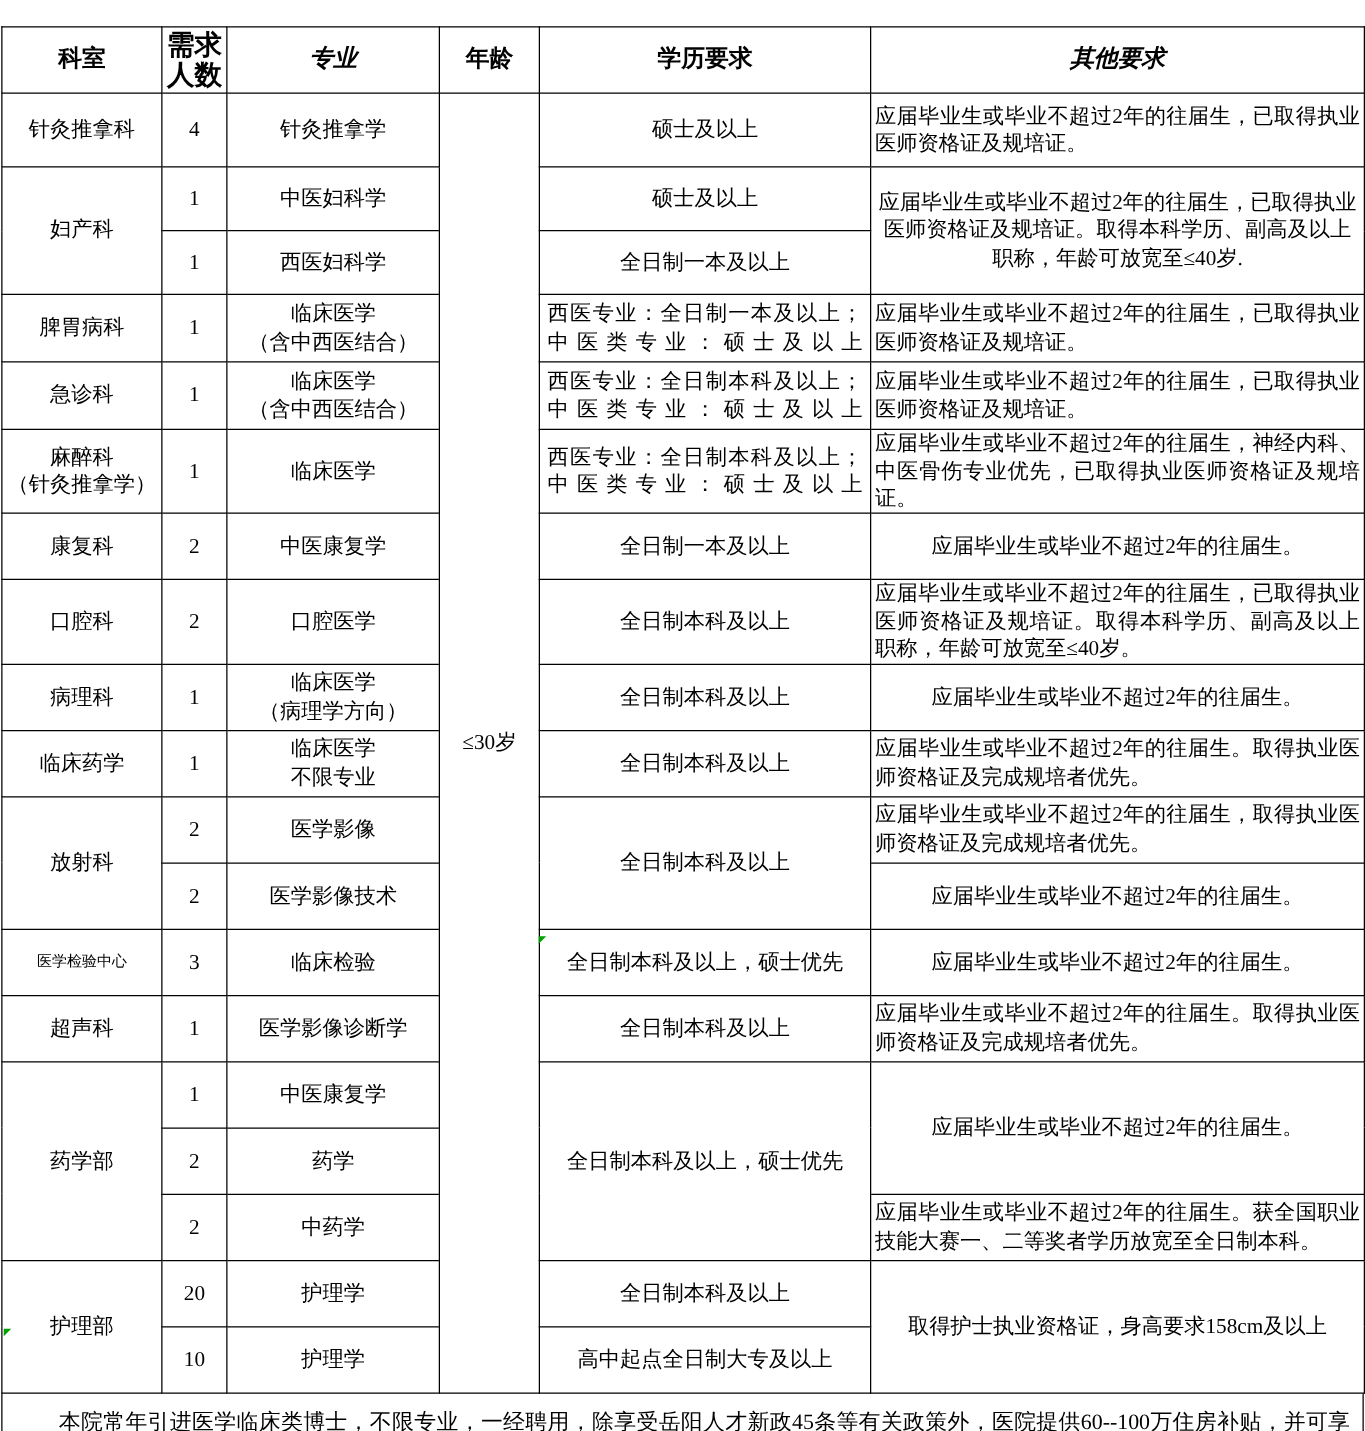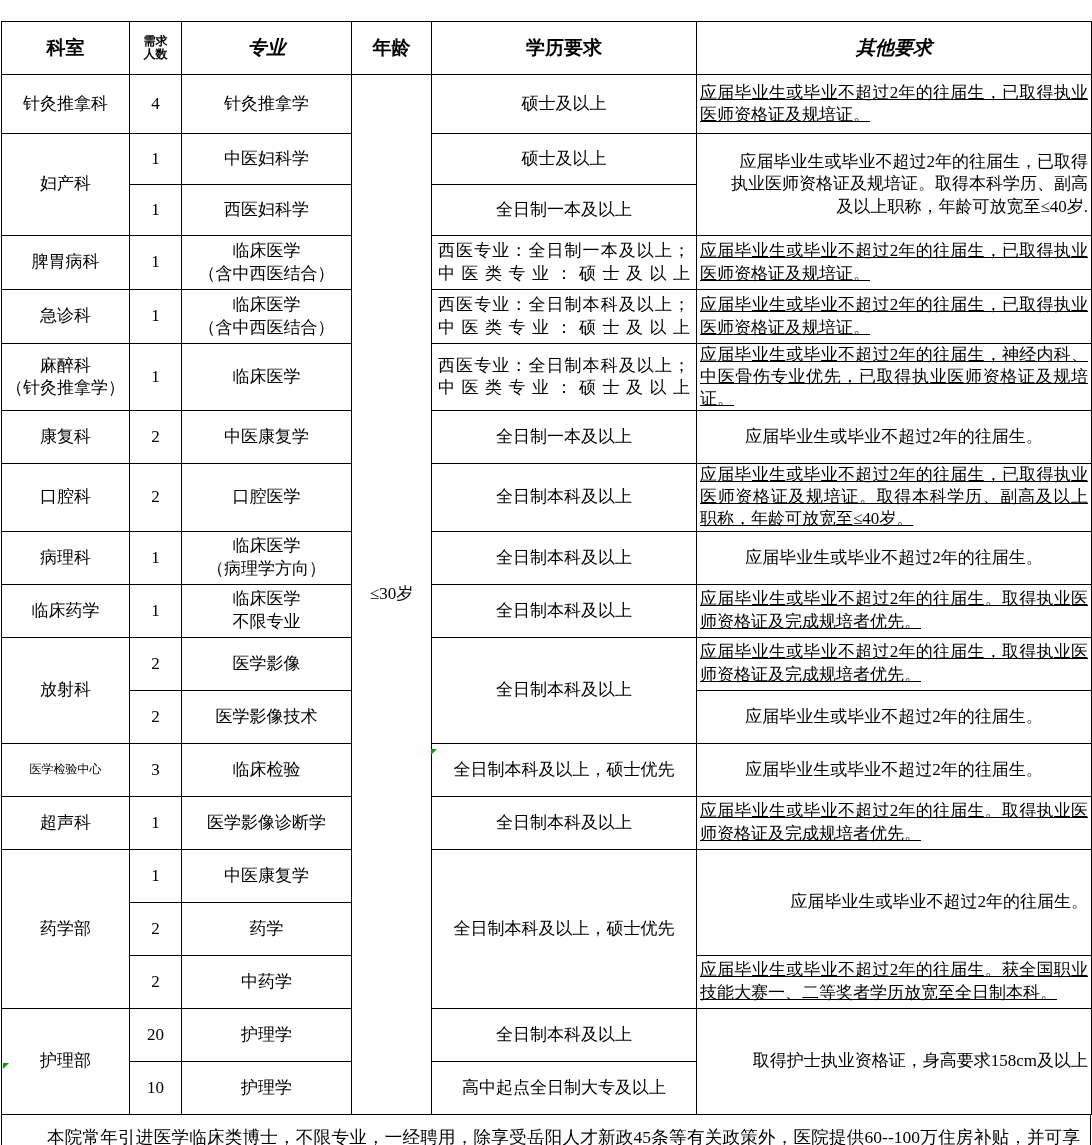--- a/index.html
+++ b/index.html
@@ -52,31 +52,30 @@
   td.c-major  { width: 170px; font-style: italic; }
   td.c-age    { width: 80px;  }
   td.c-edu    { width: 265px; }
   td.c-other  { width: 395px; font-style: italic; }
 
   td.other {
     text-align: left;
     padding-left: 5px;
     padding-right: 4px;
   }
-  td.other.ctr { text-align: right; padding-left: 32px; }
+  td.other.ctr { text-align: center; }
   td.edu.justify {
     text-align: justify;
     text-align-last: justify;
     padding-left: 6px;
     padding-right: 6px;
   }
   td.other.justify {
     text-align: justify;
     text-align-last: left;
-    text-decoration: underline;
   }
   td.age {
     font-size: 17px;
   }
   .green-tick {
     position: absolute;
     width: 0;
     height: 0;
     border-left: 6px solid #00a000;
     border-bottom: 6px solid transparent;
@@ -113,21 +112,21 @@
         <col style="width:52px">
         <col style="width:170px">
       <col style="width:80px">
         <col style="width:265px">
         <col style="width:395px">
     </colgroup>
     <tbody>
 
       <tr class="hdr">
         <td class="c-dept">科室</td>
-        <td class="c-num" style="font-size:12px;line-height:1.08;">
+        <td class="c-num" style="font-size:22px;line-height:1.08;">
           <div>需求</div>
           <div>人数</div>
         </td>
         <td class="c-major">专业</td>
         <td class="c-age">年龄</td>
         <td class="c-edu">学历要求</td>
         <td class="c-other">其他要求</td>
       </tr>
 
       <tr>

